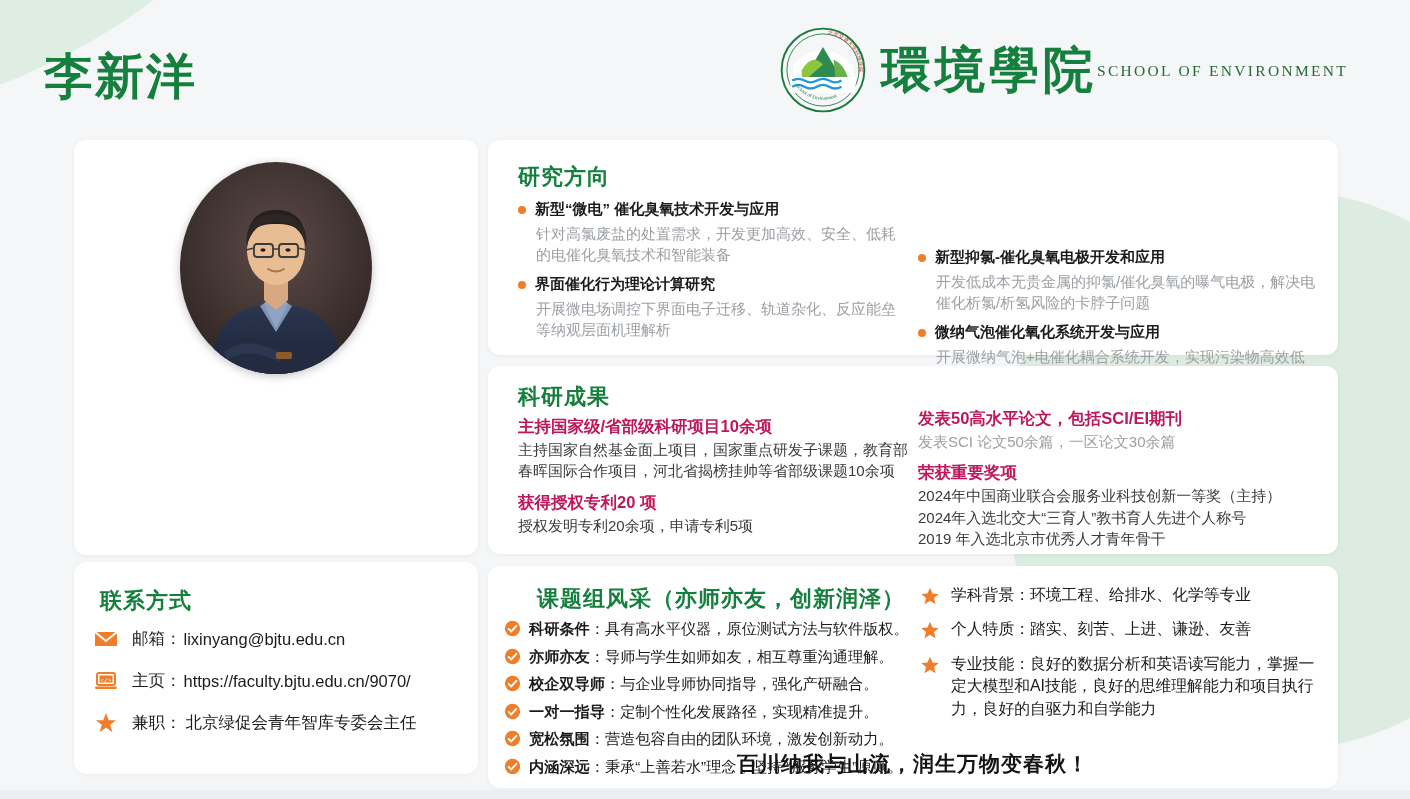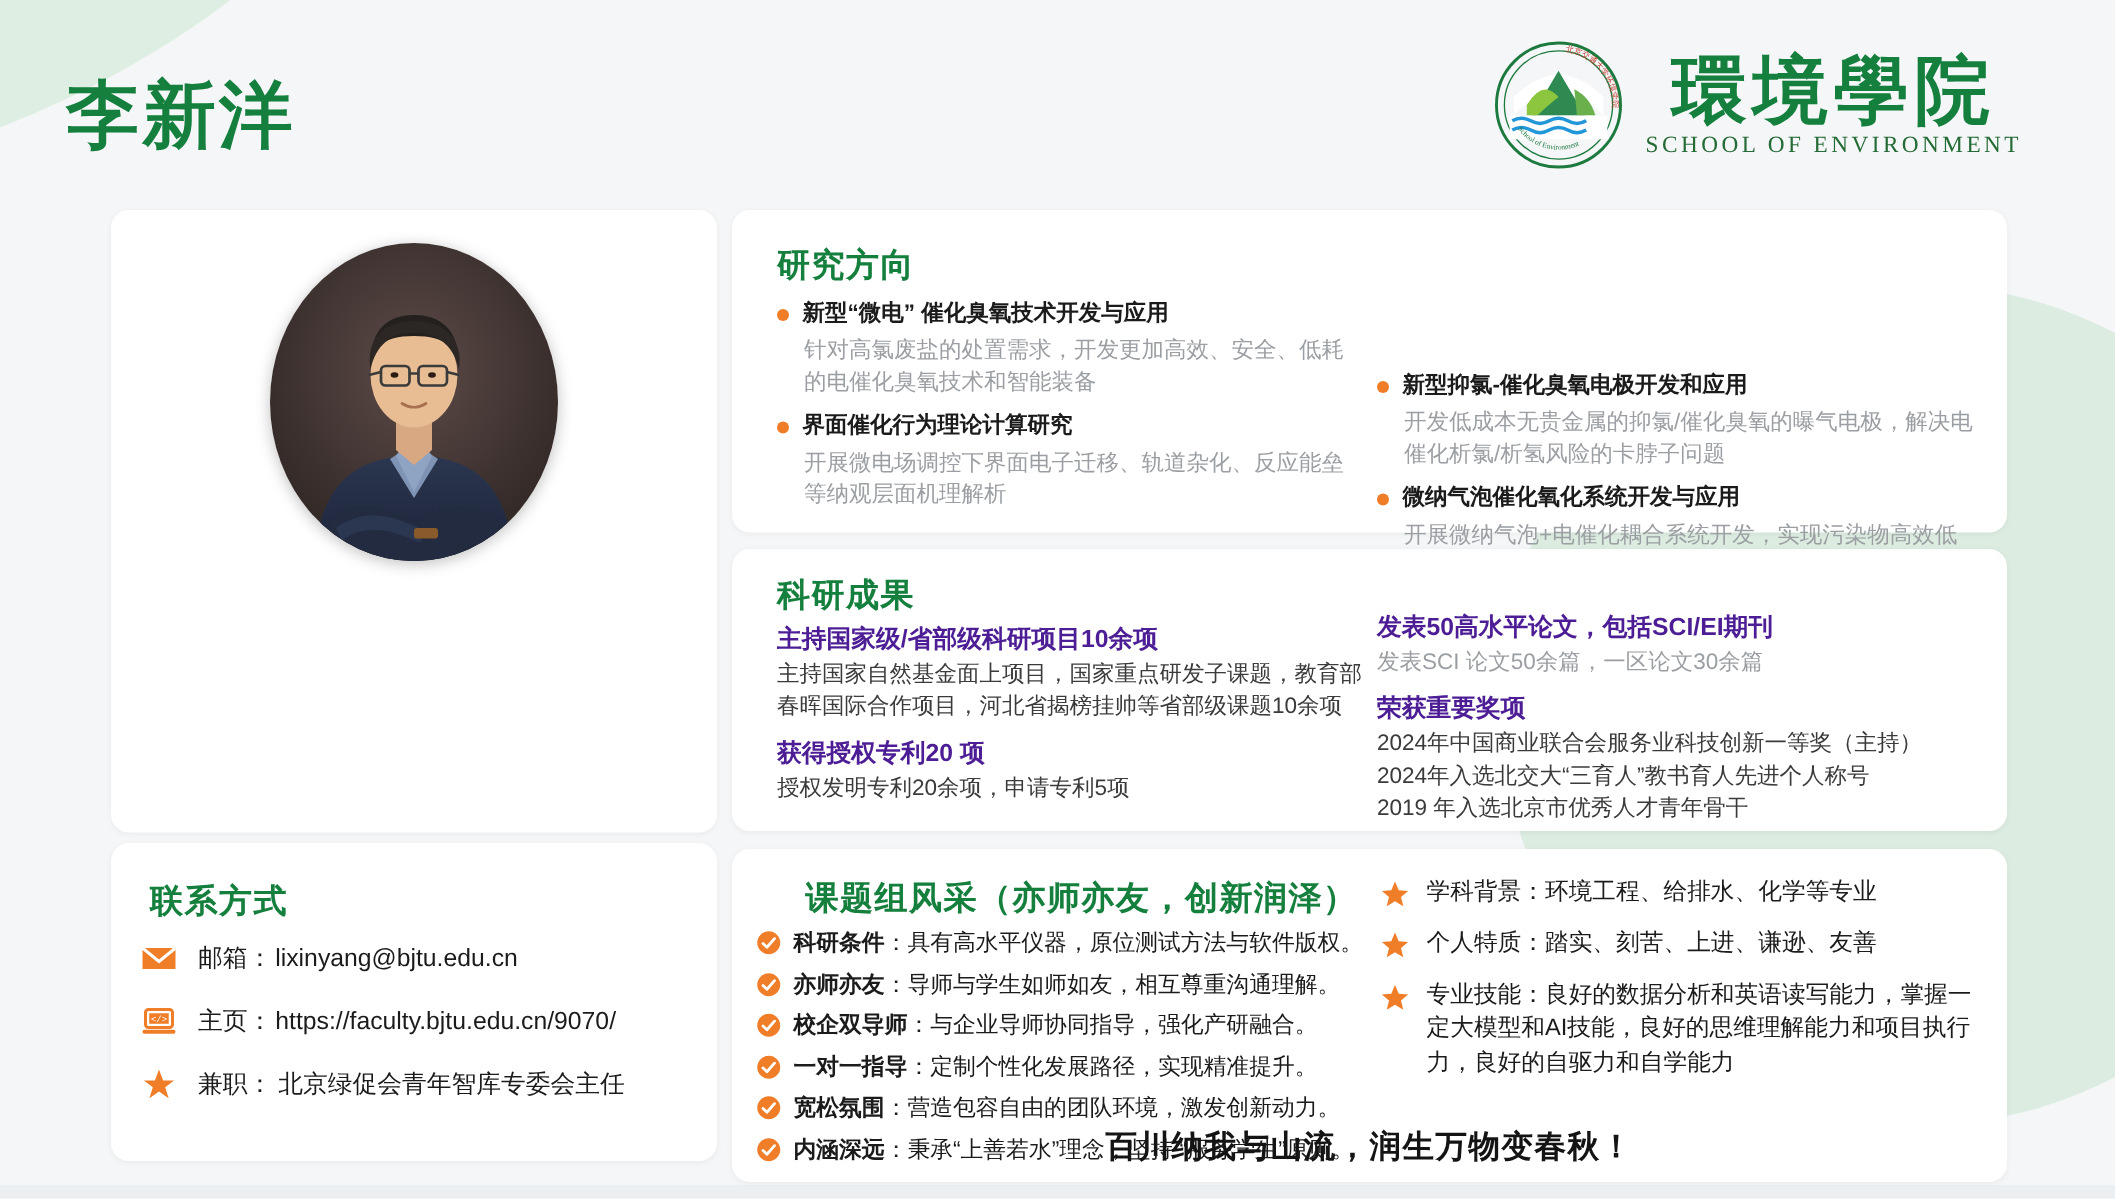--- a/index.html
+++ b/index.html
@@ -32,21 +32,21 @@
     position:absolute;left:44px;top:44px;
     font-size:49px;font-weight:bold;color:#15803d;
     letter-spacing:2px;
     z-index:5;
   }
   .logo{
     position:absolute;right:62px;top:26px;
     display:flex;align-items:center;gap:14px;z-index:5;
   }
   .logo-emblem{width:88px;height:88px;flex:0 0 auto;}
-  .logo-text{display:flex;flex-direction:column;align-items:center;}
+  .logo-text{display:flex;align-items:center;}
   .logo-cn{
     font-family:"Liberation Serif","DejaVu Serif",serif;
     font-size:50px;font-weight:bold;color:#15803d;
     line-height:1.05;letter-spacing:4px;
   }
   .logo-en{
     font-family:"Liberation Serif","DejaVu Serif",serif;
     font-size:15.5px;color:#256b36;letter-spacing:2.3px;
     margin-top:2px;
   }
@@ -104,21 +104,21 @@
   }
   .bullet-body{
     font-size:15px;color:#9b9fa3;line-height:1.42;
     margin:2px 0 8px 18px;
   }
 
   
   .ach-head{position:absolute;left:30px;top:16px;}
   .ach-left{position:absolute;left:30px;top:48px;width:392px;}
   .ach-right{position:absolute;left:430px;top:40px;width:404px;}
-  .ach-title{font-size:16.5px;font-weight:bold;color:#4c1d95;line-height:1.5;}
+  .ach-title{font-size:16.5px;font-weight:bold;color:#be185d;line-height:1.5;}
   .ach-body{font-size:15px;color:#3b3b3b;line-height:1.44;margin-bottom:8px;}
   .ach-body.grey{color:#9b9fa3;}
 
   
   .bot-left{position:absolute;left:16px;top:18px;width:416px;}
   .bot-right{position:absolute;left:432px;top:18px;width:400px;}
   .bot-head{text-align:center;margin-bottom:4px;}
   .bot-head.center{padding-left:18px;}
   .check-row{
     display:flex;align-items:flex-start;gap:8px;margin-bottom:6px;

